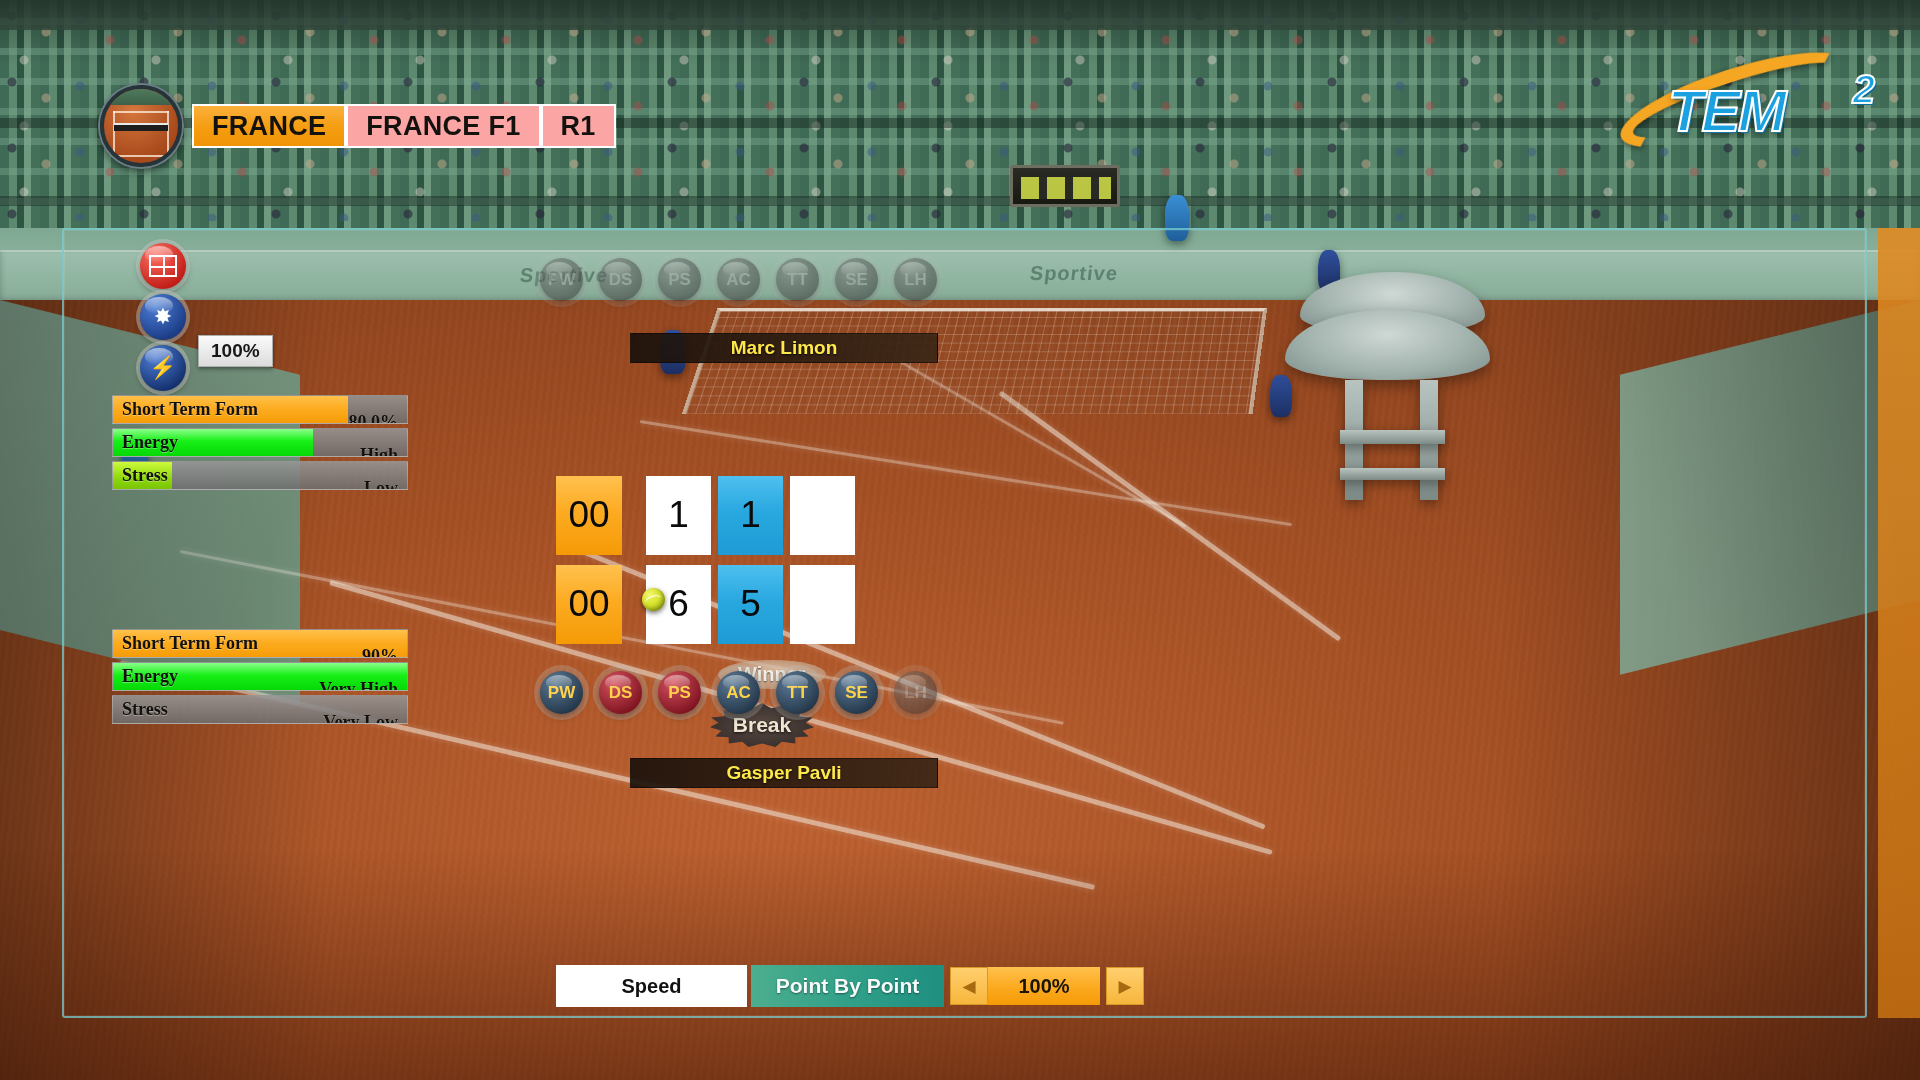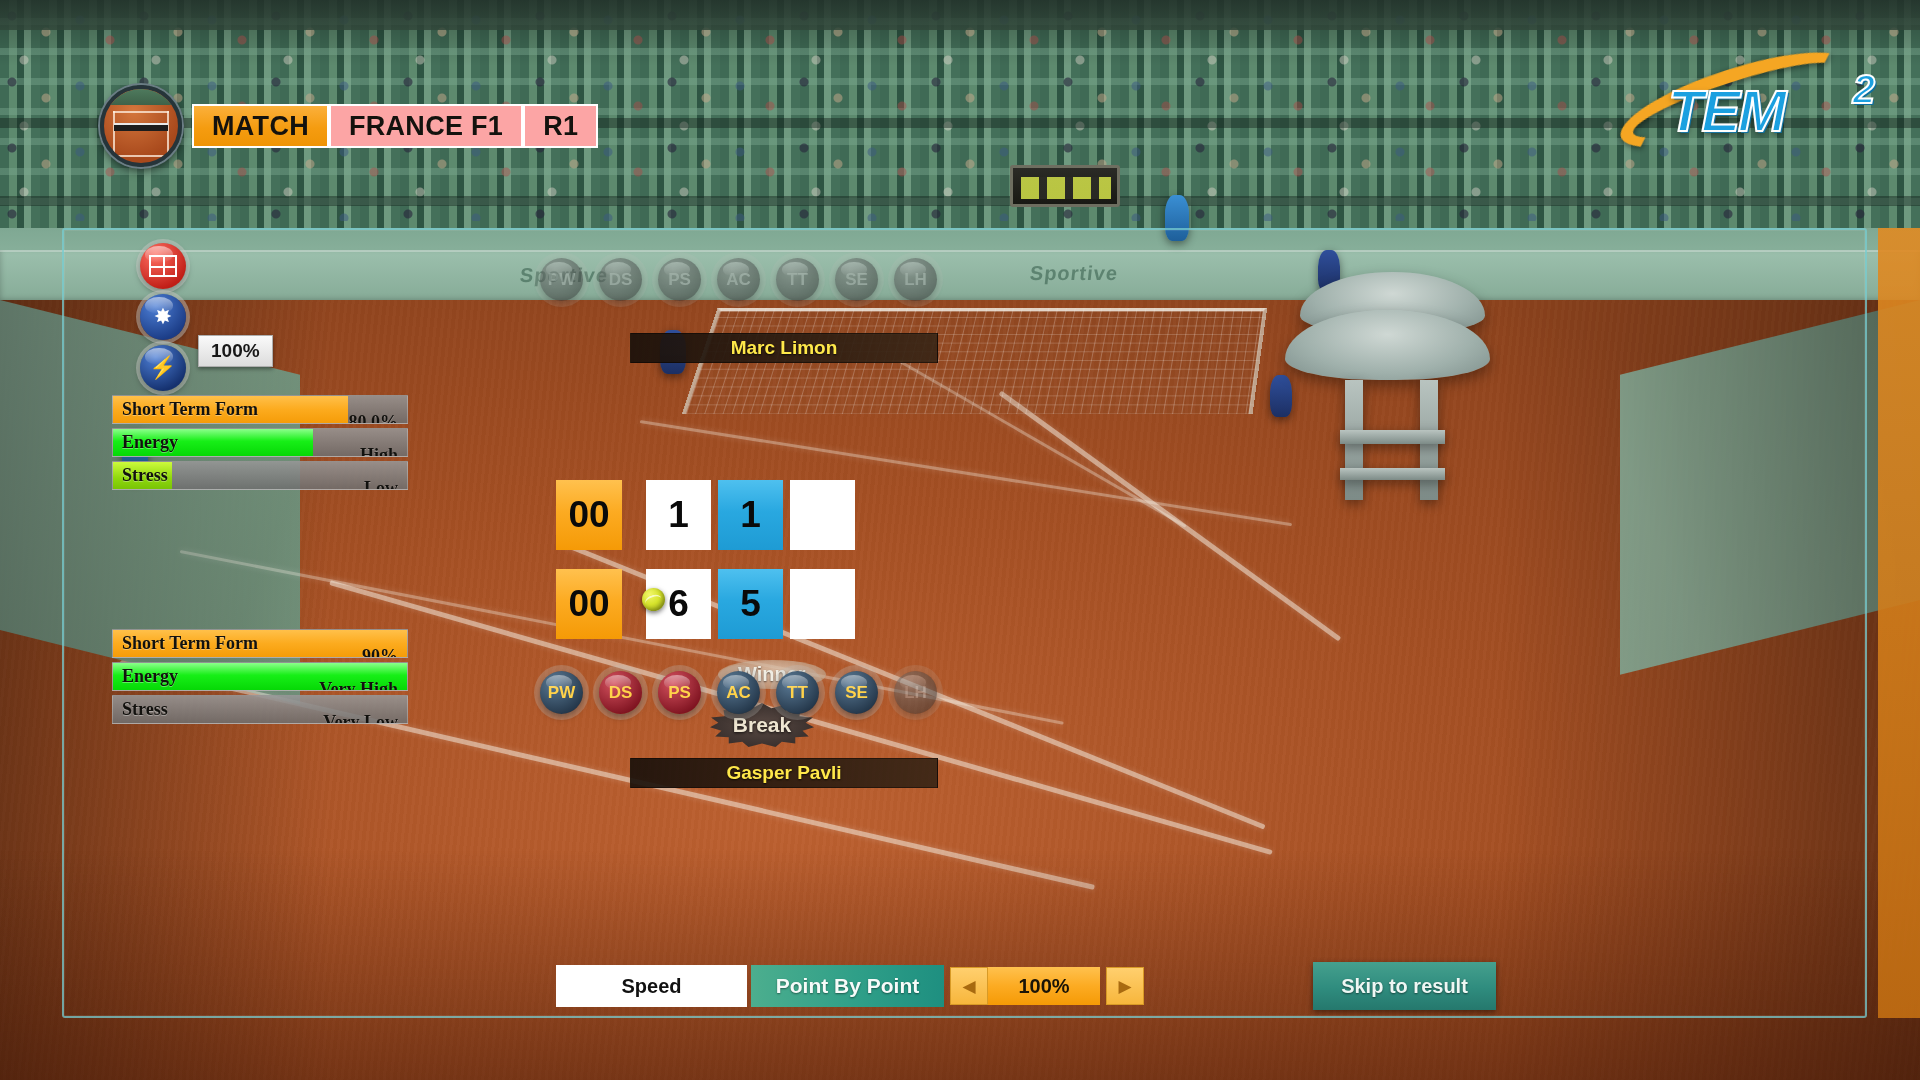--- a/index.html
+++ b/index.html
@@ -329,23 +329,23 @@
     position: absolute; width: 308px; height: 30px;
     background: linear-gradient(90deg, rgba(26,17,11,.92), rgba(58,38,22,.92));
     display:flex; align-items:center; justify-content:center;
     color: #ffe84a; font-weight: 700; font-size: 19px;
     text-shadow: 0 1px 2px rgba(0,0,0,.8);
     border: 1px solid rgba(0,0,0,.4);
   }
   .score-grid { position: absolute; left: 556px; top: 480px; }
   .score-row { display: flex; align-items: center; height: 70px; margin-bottom: 19px; }
   .cell {
-    width: 65px; height: 70px;
+    width: 65px; height: 79px;
     display: flex; align-items: center; justify-content: center;
-    font-size: 37px; font-weight: 700; color: #0a0a0a;
+    font-size: 37px; font-weight: 400; color: #0a0a0a;
     font-family: "Liberation Sans", sans-serif;
   }
   .cell-game {
     width: 66px;
     background: linear-gradient(180deg,#ffc14e 0%, #fcab22 45%, #f59a06 100%);
     margin-right: 24px;
   }
   .cell-white { background: #ffffff; margin-right: 7px; }
   .cell-blue  { background: linear-gradient(180deg,#4ec0ef 0%, #29a8e0 45%, #1e9bd4 100%); margin-right: 7px; }
   .cell-empty { background: #ffffff; }
@@ -493,21 +493,21 @@
 
   <div class="header">
     <div class="court-badge">
       <div class="grass"></div>
       <div class="mini-line" style="left:12%; top:30%; width:76%; height:2px;"></div>
       <div class="mini-line" style="left:12%; top:30%; width:2px; height:62%;"></div>
       <div class="mini-line" style="right:12%; top:30%; width:2px; height:62%;"></div>
       <div class="mini-line" style="left:12%; bottom:8%; width:76%; height:2px;"></div>
       <div class="mini-net"></div>
     </div>
-    <div class="bc-item bc-active">MATCH</div>
+    <div class="bc-item bc-active">FRANCE</div>
     <div class="bc-item bc-plain">FRANCE F1</div>
     <div class="bc-item bc-plain">R1</div>
   </div>
 
   <div class="panel"></div>
 
   <div class="cond-icons">
     <div class="cond-icon ci-court">
       <div class="mini-court-glyph"></div>
     </div>
@@ -599,15 +599,14 @@
   </div>
 
   <div class="controls">
     <div class="ctl-speed">Speed</div>
     <div class="ctl-mode">Point By Point</div>
     <div class="ctl-arrow">◀</div>
     <div class="ctl-pct">100%</div>
     <div class="ctl-arrow">▶</div>
   </div>
 
-  <div class="skip-btn">Skip to result</div>
 
 </div>
 
 </body></html>

